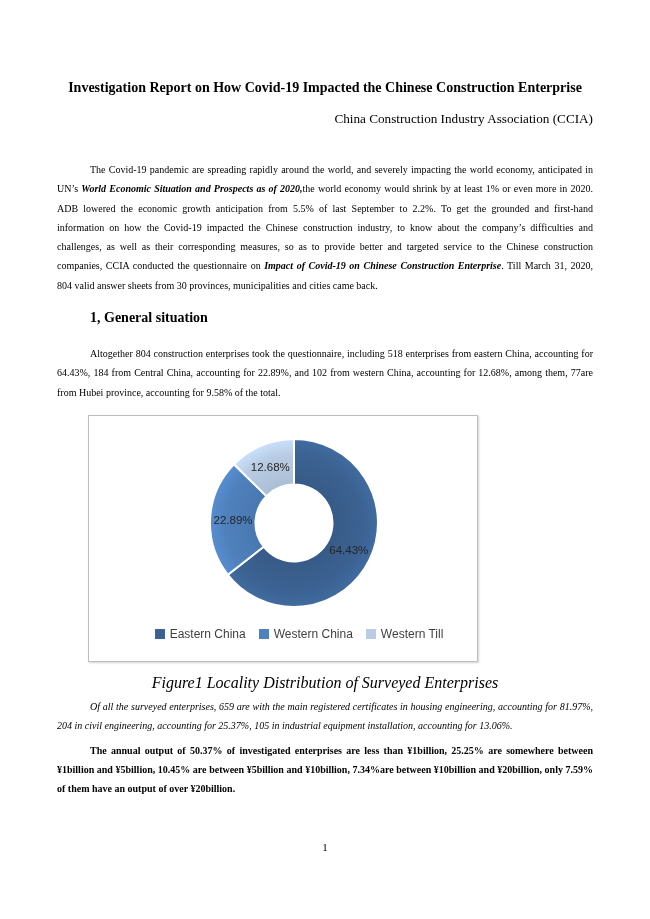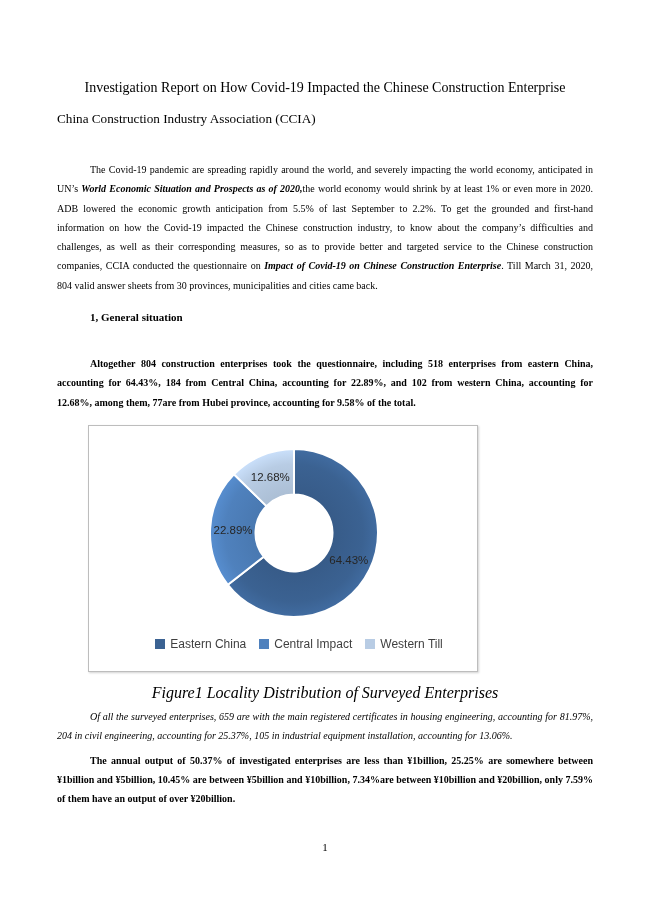--- a/index.html
+++ b/index.html
@@ -1,25 +1,25 @@
 <!DOCTYPE html>
 <html><head>
 <meta charset="utf-8">
 <style>
   html,body{margin:0;padding:0;background:#fff;}
   .page{position:relative;width:650px;height:919px;background:#fff;overflow:hidden;
         font-family:"Liberation Serif",serif;color:#000;}
   .content{padding:79px 57px 0 57px;}
-  .title{font-size:14px;font-weight:normal;line-height:17px;text-align:center;margin:0;}
-  .subtitle{font-size:13.2px;line-height:16px;text-align:left;margin:15px 0 0 0;}
+  .title{font-size:14px;font-weight:bold;line-height:17px;text-align:center;margin:0;}
+  .subtitle{font-size:13.2px;line-height:16px;text-align:right;margin:15px 0 0 0;}
   .body-p{font-size:10px;line-height:19.3px;text-align:justify;text-indent:33px;margin:0;}
   .seg-bolditalic{font-weight:bold;font-style:italic;}
   .p-intro{margin-top:33px;}
-  .sec-heading{font-size:11px;line-height:17px;font-weight:bold;margin:14px 0 0 33px;}
-  .p-general{margin-top:28px;font-weight:bold;}
+  .sec-heading{font-size:14px;line-height:17px;font-weight:bold;margin:14px 0 0 33px;}
+  .p-general{margin-top:18px;}
   .chart-frame{position:relative;margin:13px 0 0 31px;width:388px;height:245px;
                border:1px solid #bdbdbd;background:#fff;box-shadow:1px 1px 2px rgba(0,0,0,0.18);}
   .chart-frame svg{display:block;}
   .slice-label{font-family:"Liberation Sans",sans-serif;font-size:11.5px;}
   .chart-legend{position:absolute;left:40px;right:8px;bottom:20px;display:flex;
                 justify-content:center;gap:13px;align-items:center;
                 font-family:"Liberation Sans",sans-serif;font-size:12px;}
   .legend-item{display:inline-flex;align-items:center;gap:5px;}
   .legend-swatch{width:10px;height:10px;display:inline-block;}
   .fig-caption{font-style:italic;text-align:center;font-size:16px;line-height:17px;margin:12px 0 0 0;}
@@ -70,21 +70,21 @@
           <path d="M 144.94 48.28 A 84 84 0 0 1 205.00 23.00 L 205.00 68.50 A 38.5 38.5 0 0 0 177.47 80.09 Z" fill="url(#grad2)" stroke="#fff" stroke-width="2" stroke-linejoin="round"></path>
           <text x="181.3" y="50.8" dy="0.35em" text-anchor="middle" class="slice-label" fill="#262626">12.68%</text>
         </svg>
       <div class="chart-legend" id="chart-legend" style="color: rgb(63, 63, 63);">
           <span class="legend-item">
             <span class="legend-swatch" style="background: rgb(59, 98, 146);"></span>
             <span>Eastern China</span>
           </span>
           <span class="legend-item">
             <span class="legend-swatch" style="background: rgb(79, 129, 189);"></span>
-            <span>Central Impact</span>
+            <span>Western China</span>
           </span>
           <span class="legend-item">
             <span class="legend-swatch" style="background: rgb(184, 204, 228);"></span>
             <span>Western Till</span>
           </span>
         </div>
     </div>
 
     <p class="fig-caption">Figure1 Locality Distribution of Surveyed Enterprises</p>
 

